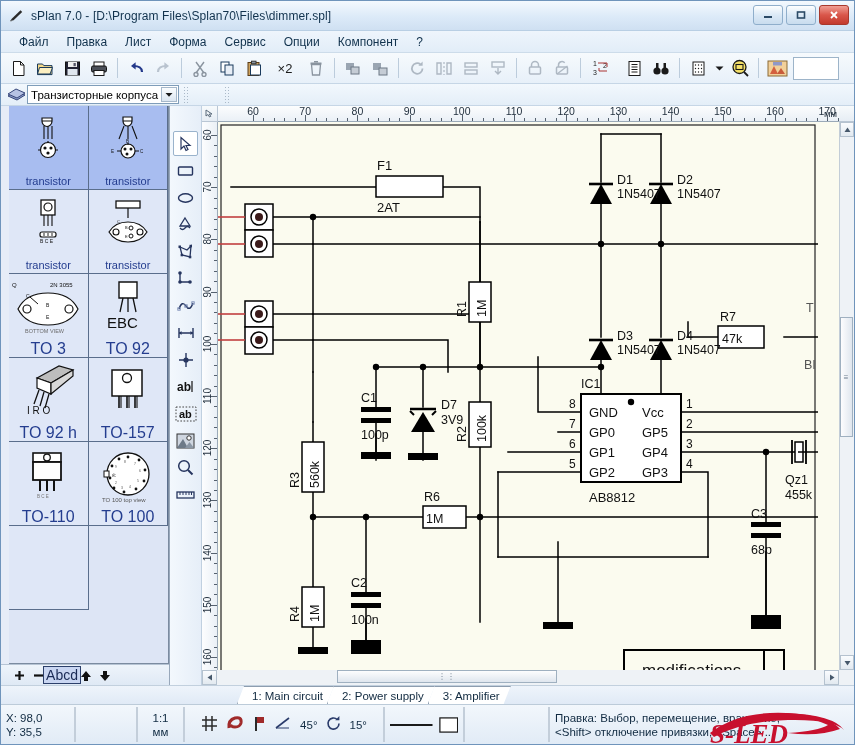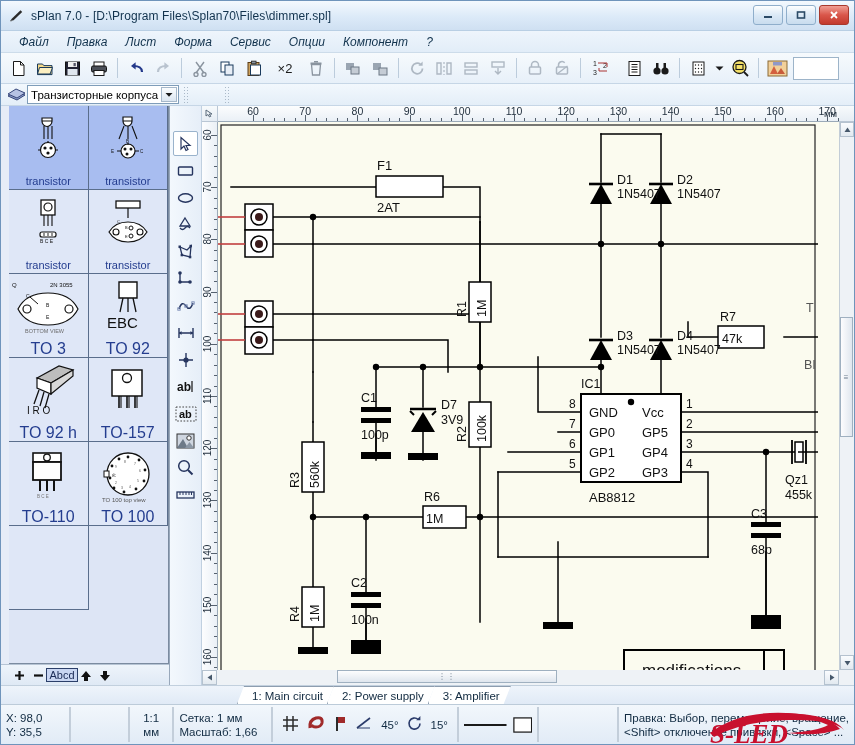--- a/index.html
+++ b/index.html
@@ -48,21 +48,21 @@
 
   
   .menubar {
     height: 22px; display: flex; align-items: center;
     padding-left: 9px; gap: 0;
     background: linear-gradient(#eef5fc, #e2edf8);
     border-bottom: 1px solid #cddcea;
   }
   .menu-item {
     padding: 2px 9px; font-size: 12px; color: #11324d;
-    cursor: default; white-space: nowrap; font-style: italic;
+    cursor: default; white-space: nowrap;
   }
 
   
   .toolbar {
     height: 31px; display: flex; align-items: center;
     padding: 0 4px; gap: 1px;
     background: linear-gradient(#f6fafd, #e7f0f9);
     border-bottom: 1px solid #c6d6e6;
   }
   .tbtn {
@@ -709,21 +709,21 @@
           <svg width="13" height="13" viewBox="0 0 13 13">
               <path d="M6.5 2v9 M2 6.5h9" stroke="#111" stroke-width="2.2"></path>
             </svg>
         </div>
         <div class="sbbtn">
           <svg width="13" height="13" viewBox="0 0 13 13">
               <path d="M2 6.5h9" stroke="#111" stroke-width="2.2"></path>
             </svg>
         </div>
         <div class="sbbtn" style="width:26px">
-          <span style="font-size:11px;border:1px solid #2b3f6a;background:#c9d6f2;color:#1a2a55;padding:0 2px;">Abcd</span>
+          <span style="font-size:14px;border:1px solid #2b3f6a;background:#c9d6f2;color:#1a2a55;padding:0 2px;">Abcd</span>
         </div>
         <div class="sbbtn">
           <svg width="12" height="13" viewBox="0 0 12 13">
               <path d="M6 2 L11 8 H8 v4 H4 V8 H1z" fill="#111"></path>
             </svg>
         </div>
         <div class="sbbtn">
           <svg width="12" height="13" viewBox="0 0 12 13">
               <path d="M6 12 L11 6 H8 V2 H4 v4 H1z" fill="#111"></path>
             </svg>
@@ -1282,24 +1282,20 @@
   <div class="statusbar">
     <div class="sfield coord">
       <span>X: 98,0</span>
       <span>Y: 35,5</span>
     </div>
     <div class="sfield blank1"></div>
     <div class="sfield scale">
       <span>1:1</span>
       <span>мм</span>
     </div>
-    <div class="sfield grid">
-      <span>Сетка: 1 мм</span>
-      <span>Масштаб:  1,66</span>
-    </div>
     <div class="sfield icons">
       <span>
         <svg width="17" height="17" viewBox="0 0 17 17">
             <path d="M1 5h15 M1 11h15 M5 1v15 M11 1v15" stroke="#2b2b2b" stroke-width="1.5"></path>
           </svg>
       </span>
       <span>
         <svg width="18" height="17" viewBox="0 0 18 17">
             <path d="M3 13 Q2 5 9 3 Q16 1.5 15 8 Q14 12 9 12 Q5 12 4.5 9.5" fill="none" stroke="#a02a2a" stroke-width="3"></path>
           </svg>

